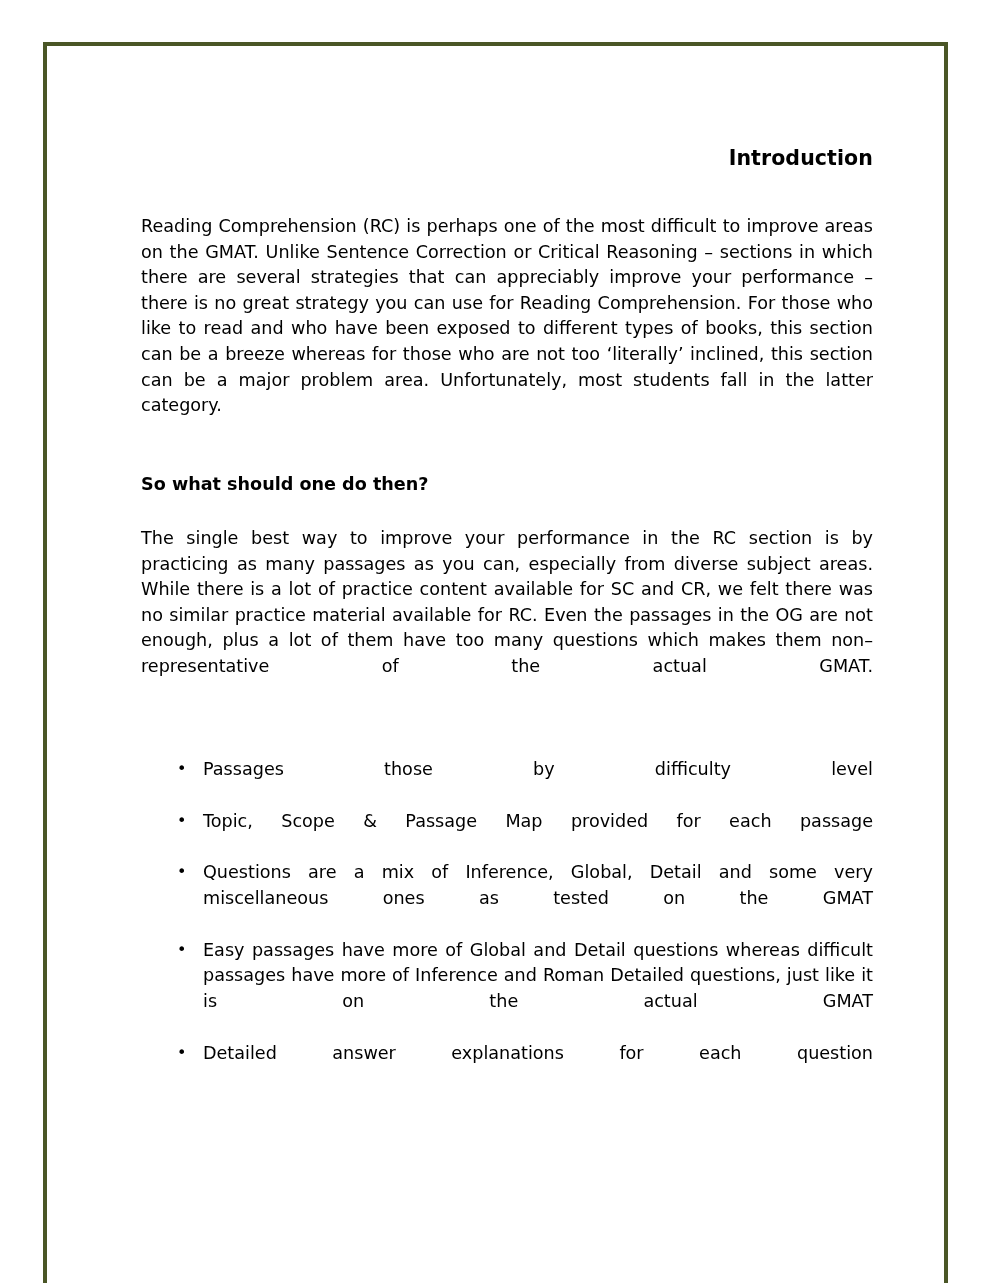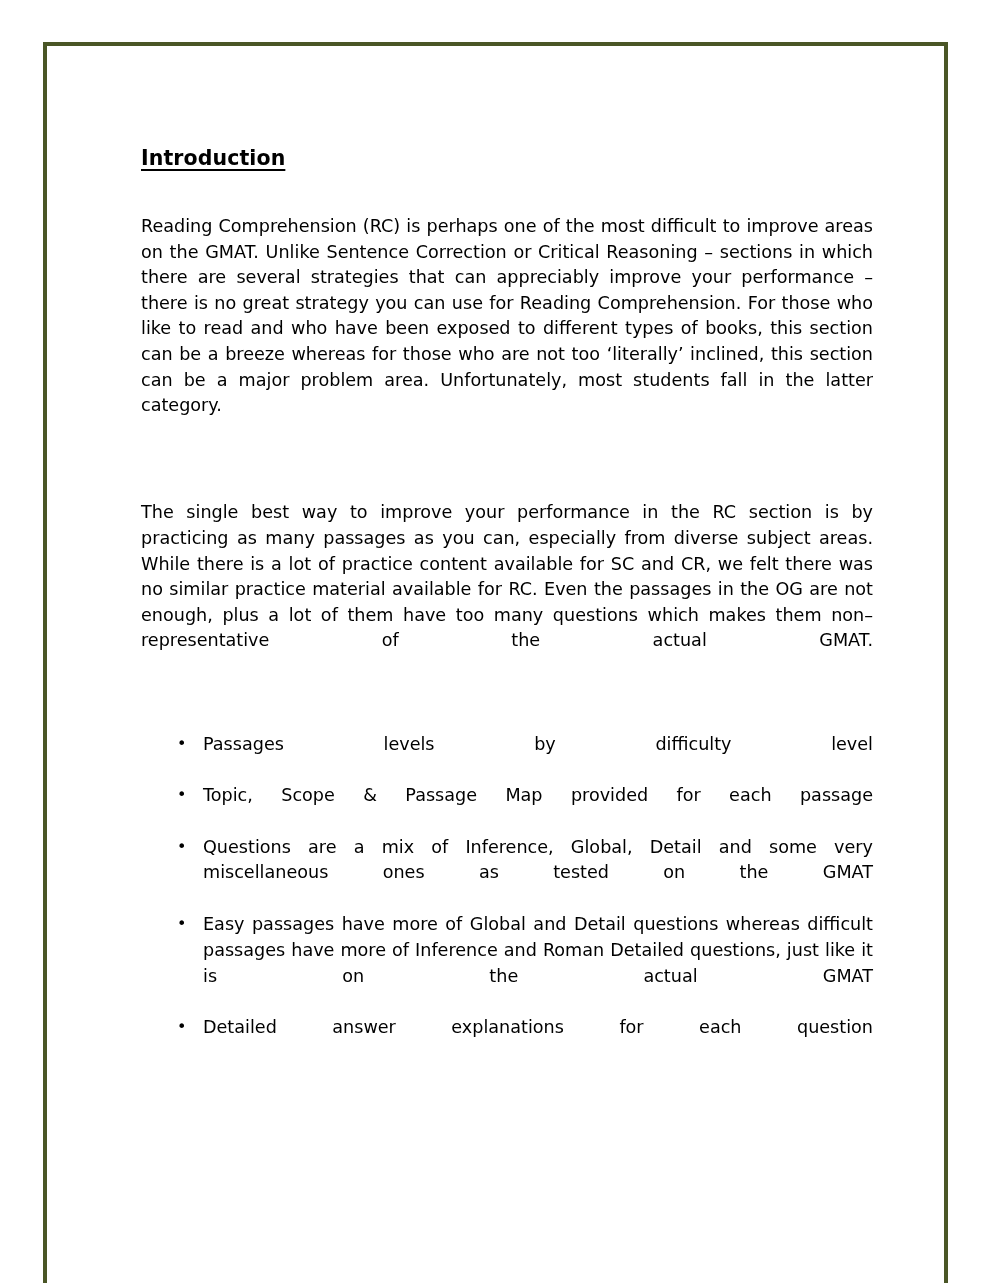--- a/index.html
+++ b/index.html
@@ -37,25 +37,24 @@
   #content {
     position: absolute;
     left: 141px;
     top: 0;
     width: 732px;
   }
 
   .doc-title {
     margin: 0;
     padding: 0;
-    text-align: left;
+    text-align: right;
     font-size: 20.5px;
     font-weight: bold;
     letter-spacing: 0.1px;
-    text-decoration: underline;
     text-underline-offset: 4px;
     padding-top: 146px;
   }
 
   .para {
     margin: 0;
     font-size: 17.6px;
     line-height: 25.6px;
     text-align: justify;
     text-justify: inter-word;
@@ -120,33 +119,34 @@
   <div id="page-border"></div>
 
   <div id="content">
 
     <h1 class="doc-title">Introduction</h1>
 
     <p class="para first">Reading Comprehension (RC) is perhaps one of the most difficult to improve areas on the GMAT. Unlike Sentence Correction or Critical Reasoning – sections in which there are several strategies that can appreciably improve your performance – there is no great strategy you can use for Reading Comprehension. For those who like to read and who have been exposed to different types of books, this section can be a breeze whereas for those who are not too ‘literally’ inclined, this section can be a major problem area. Unfortunately, most students fall in the latter category.</p>
 
     <div class="gap-28"></div>
 
+    <p class="sub-head">So what should one do then?</p>
 
     <div class="gap-28"></div>
 
     <p class="para">The single best way to improve your performance in the RC section is by practicing as many passages as you can, especially from diverse subject areas. While there is a lot of practice content available for SC and CR, we felt there was no similar practice material available for RC. Even the passages in the OG are not enough, plus a lot of them have too many questions which makes them non–representative of the actual GMAT.</p>
 
     <div class="gap-28"></div>
 
 
     <div class="gap-24"></div>
 
     <ul class="feature-list">
       <li>
-          <span>Passages levels by difficulty level</span>
+          <span>Passages those by difficulty level</span>
         </li>
       <li>
           <span>Topic, Scope &amp; Passage Map provided for each passage</span>
         </li>
       <li>
           <span>Questions are a mix of Inference, Global, Detail and some very miscellaneous ones as tested on the GMAT</span>
         </li>
       <li>
           <span>Easy passages have more of Global and Detail questions whereas difficult passages have more of Inference and Roman Detailed questions, just like it is on the actual GMAT</span>
         </li>

